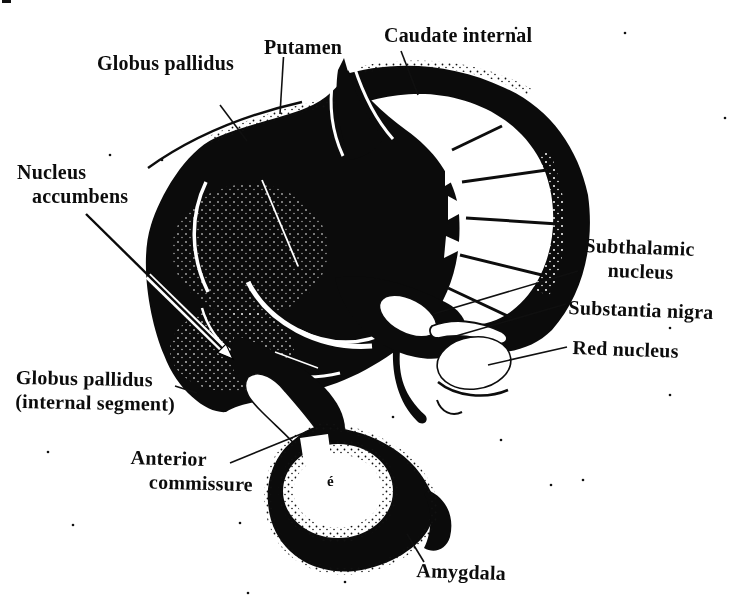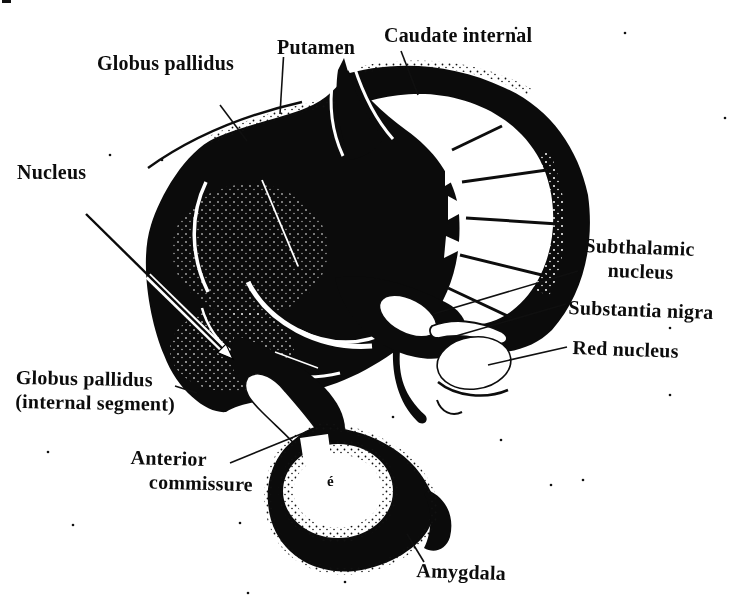--- a/index.html
+++ b/index.html
@@ -165,34 +165,35 @@
         <circle cx="73" cy="525" r="1.3"></circle>
       <circle cx="110" cy="155" r="1.3"></circle>
         <circle cx="162" cy="160" r="1.3"></circle>
       <circle cx="393" cy="417" r="1.3"></circle>
         <circle cx="240" cy="523" r="1.3"></circle>
       <circle cx="248" cy="593" r="1.3"></circle>
         <circle cx="345" cy="582" r="1.3"></circle>
     </g>
   </svg>
 
-  <div class="lbl" style="left:277px;top:35px;">
+  <div class="lbl" style="left:264px;top:35px;">
     <span class="ln">Putamen</span>
   </div>
 
   <div class="lbl" style="left:384px;top:23px;">
     <span class="ln">Caudate internal</span>
   </div>
 
   <div class="lbl" style="left:97px;top:51px;">
     <span class="ln">Globus pallidus</span>
   </div>
 
   <div class="lbl" style="left:17px;top:160px;">
     <span class="ln">Nucleus</span>
+    <span class="ln" style="margin-left:15px;">accumbens</span>
   </div>
 
   <div class="lbl r2" style="left:585px;top:233px;">
     <span class="ln">Subthalamic</span>
     <span class="ln" style="margin-left:24px;">nucleus</span>
   </div>
 
   <div class="lbl r2" style="left:569px;top:295px;">
     <span class="ln">Substantia nigra</span>
   </div>

